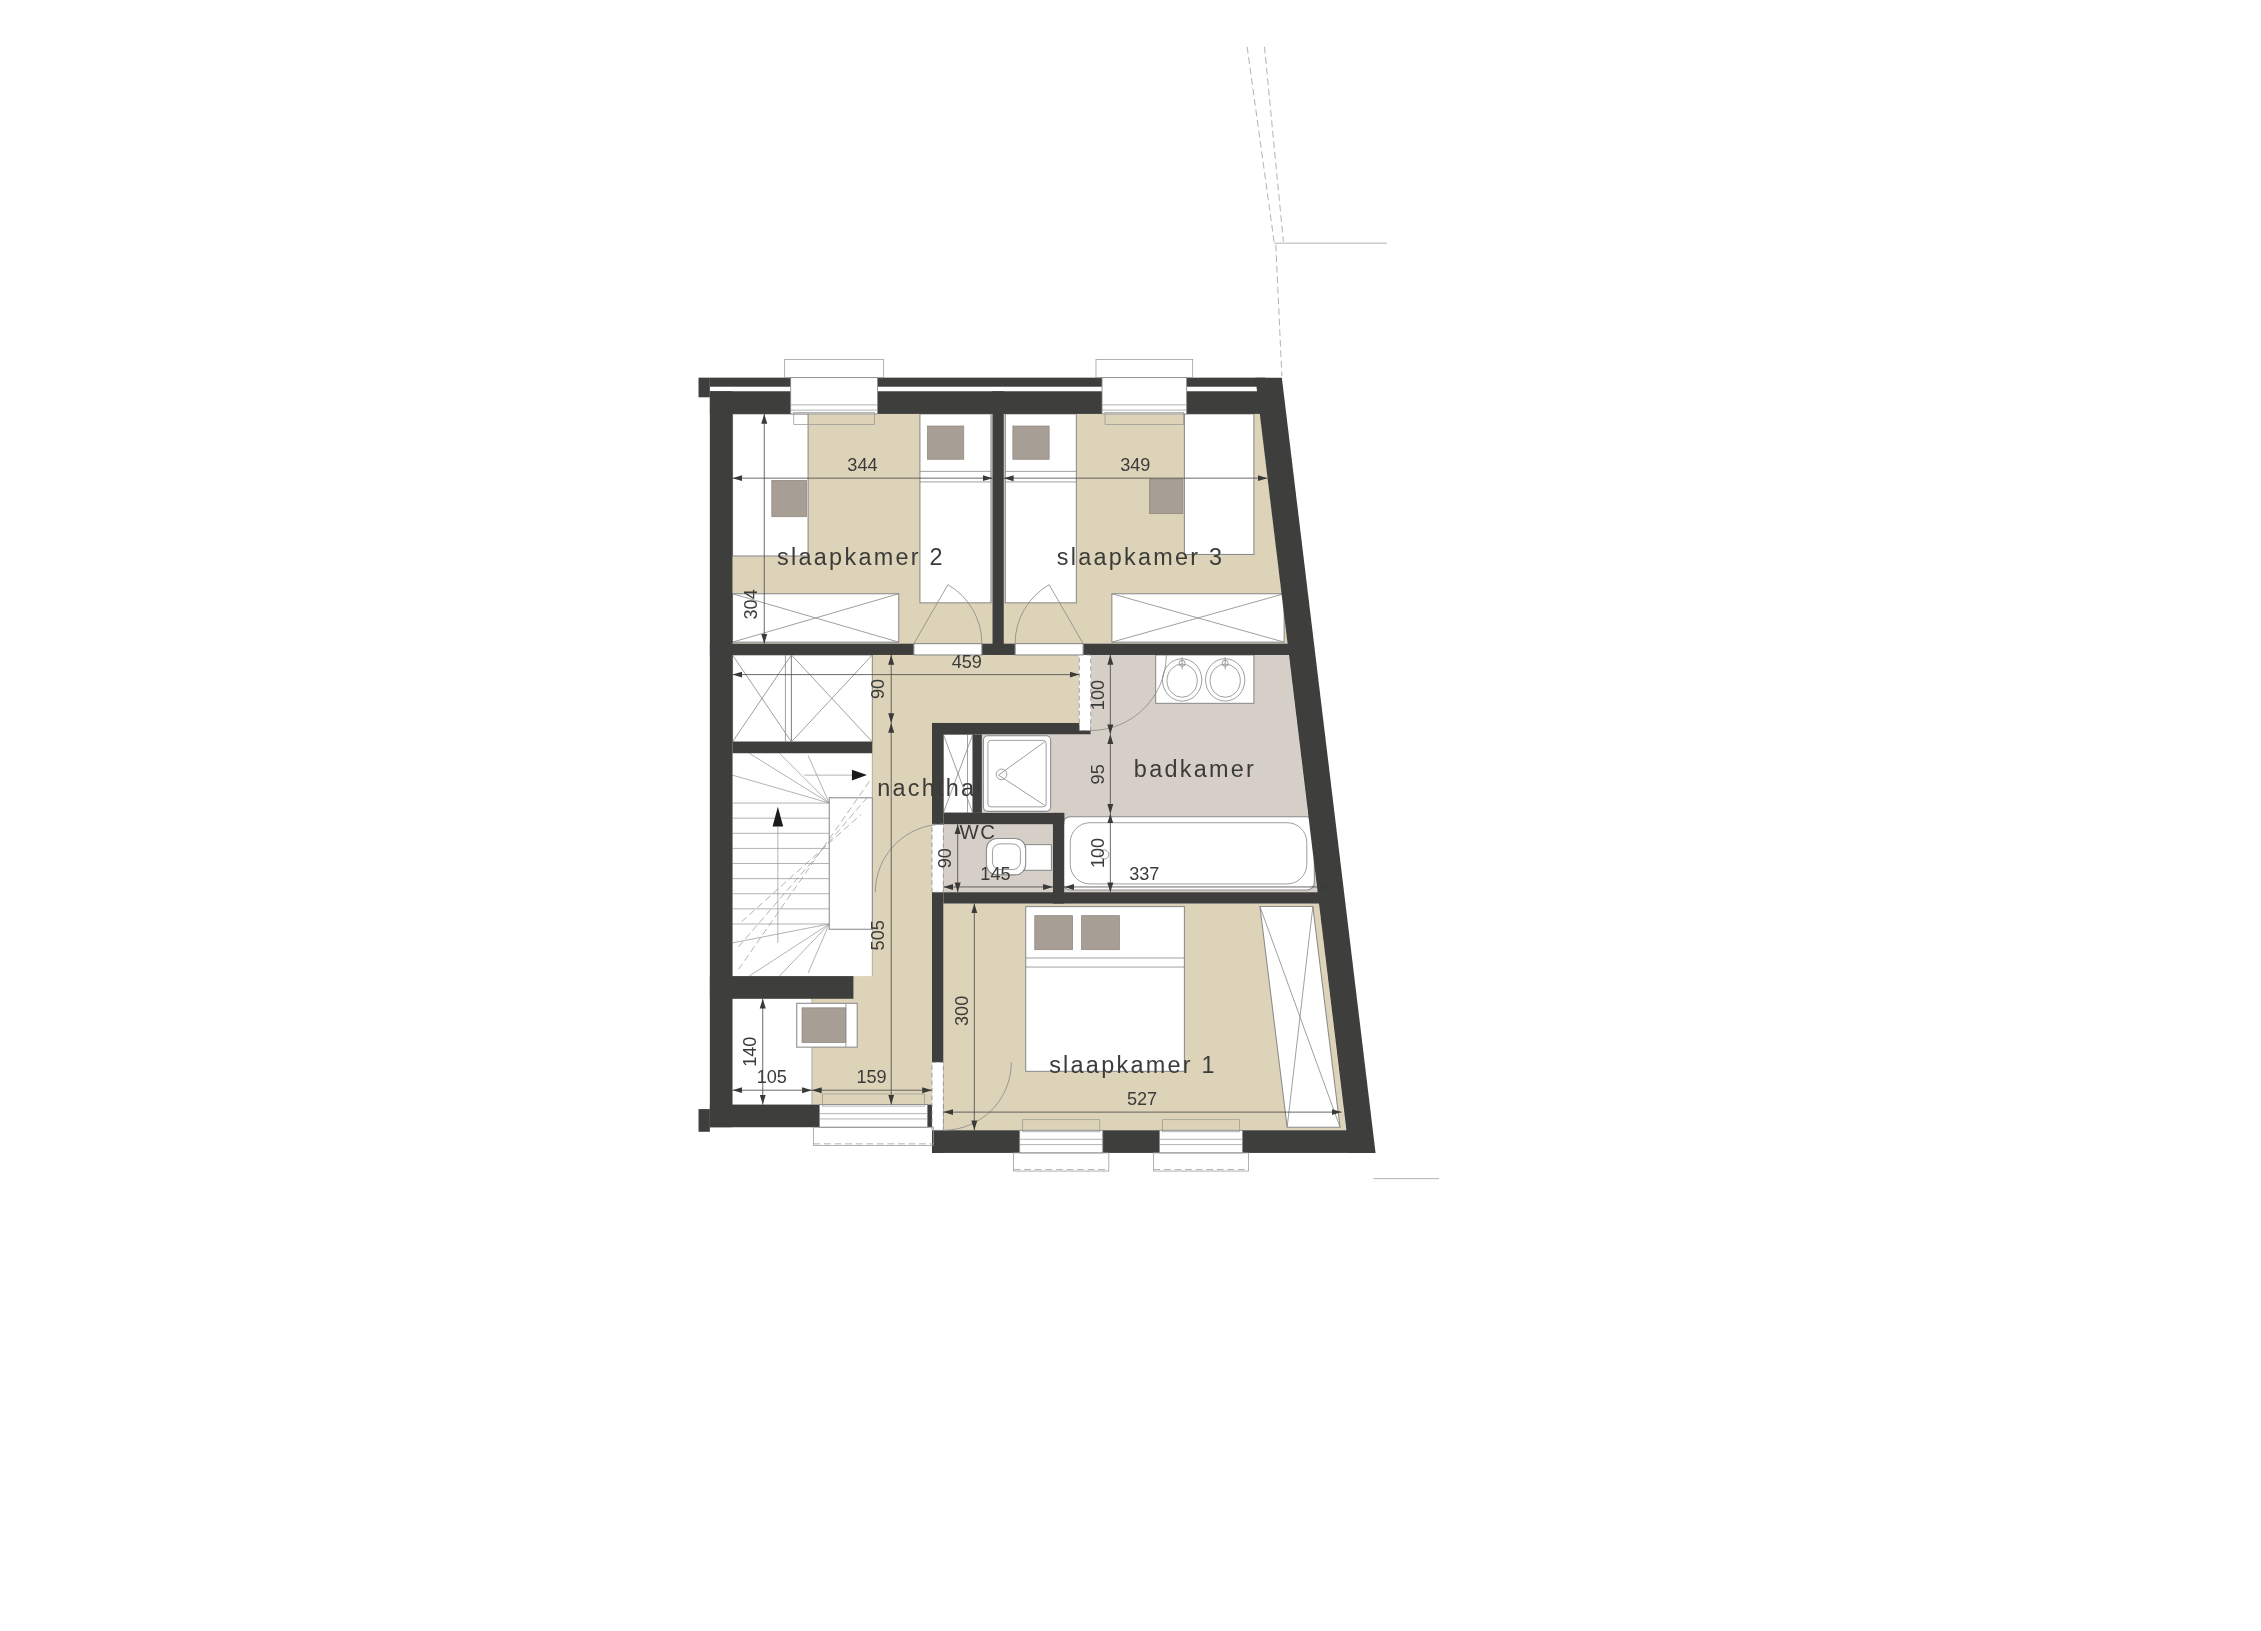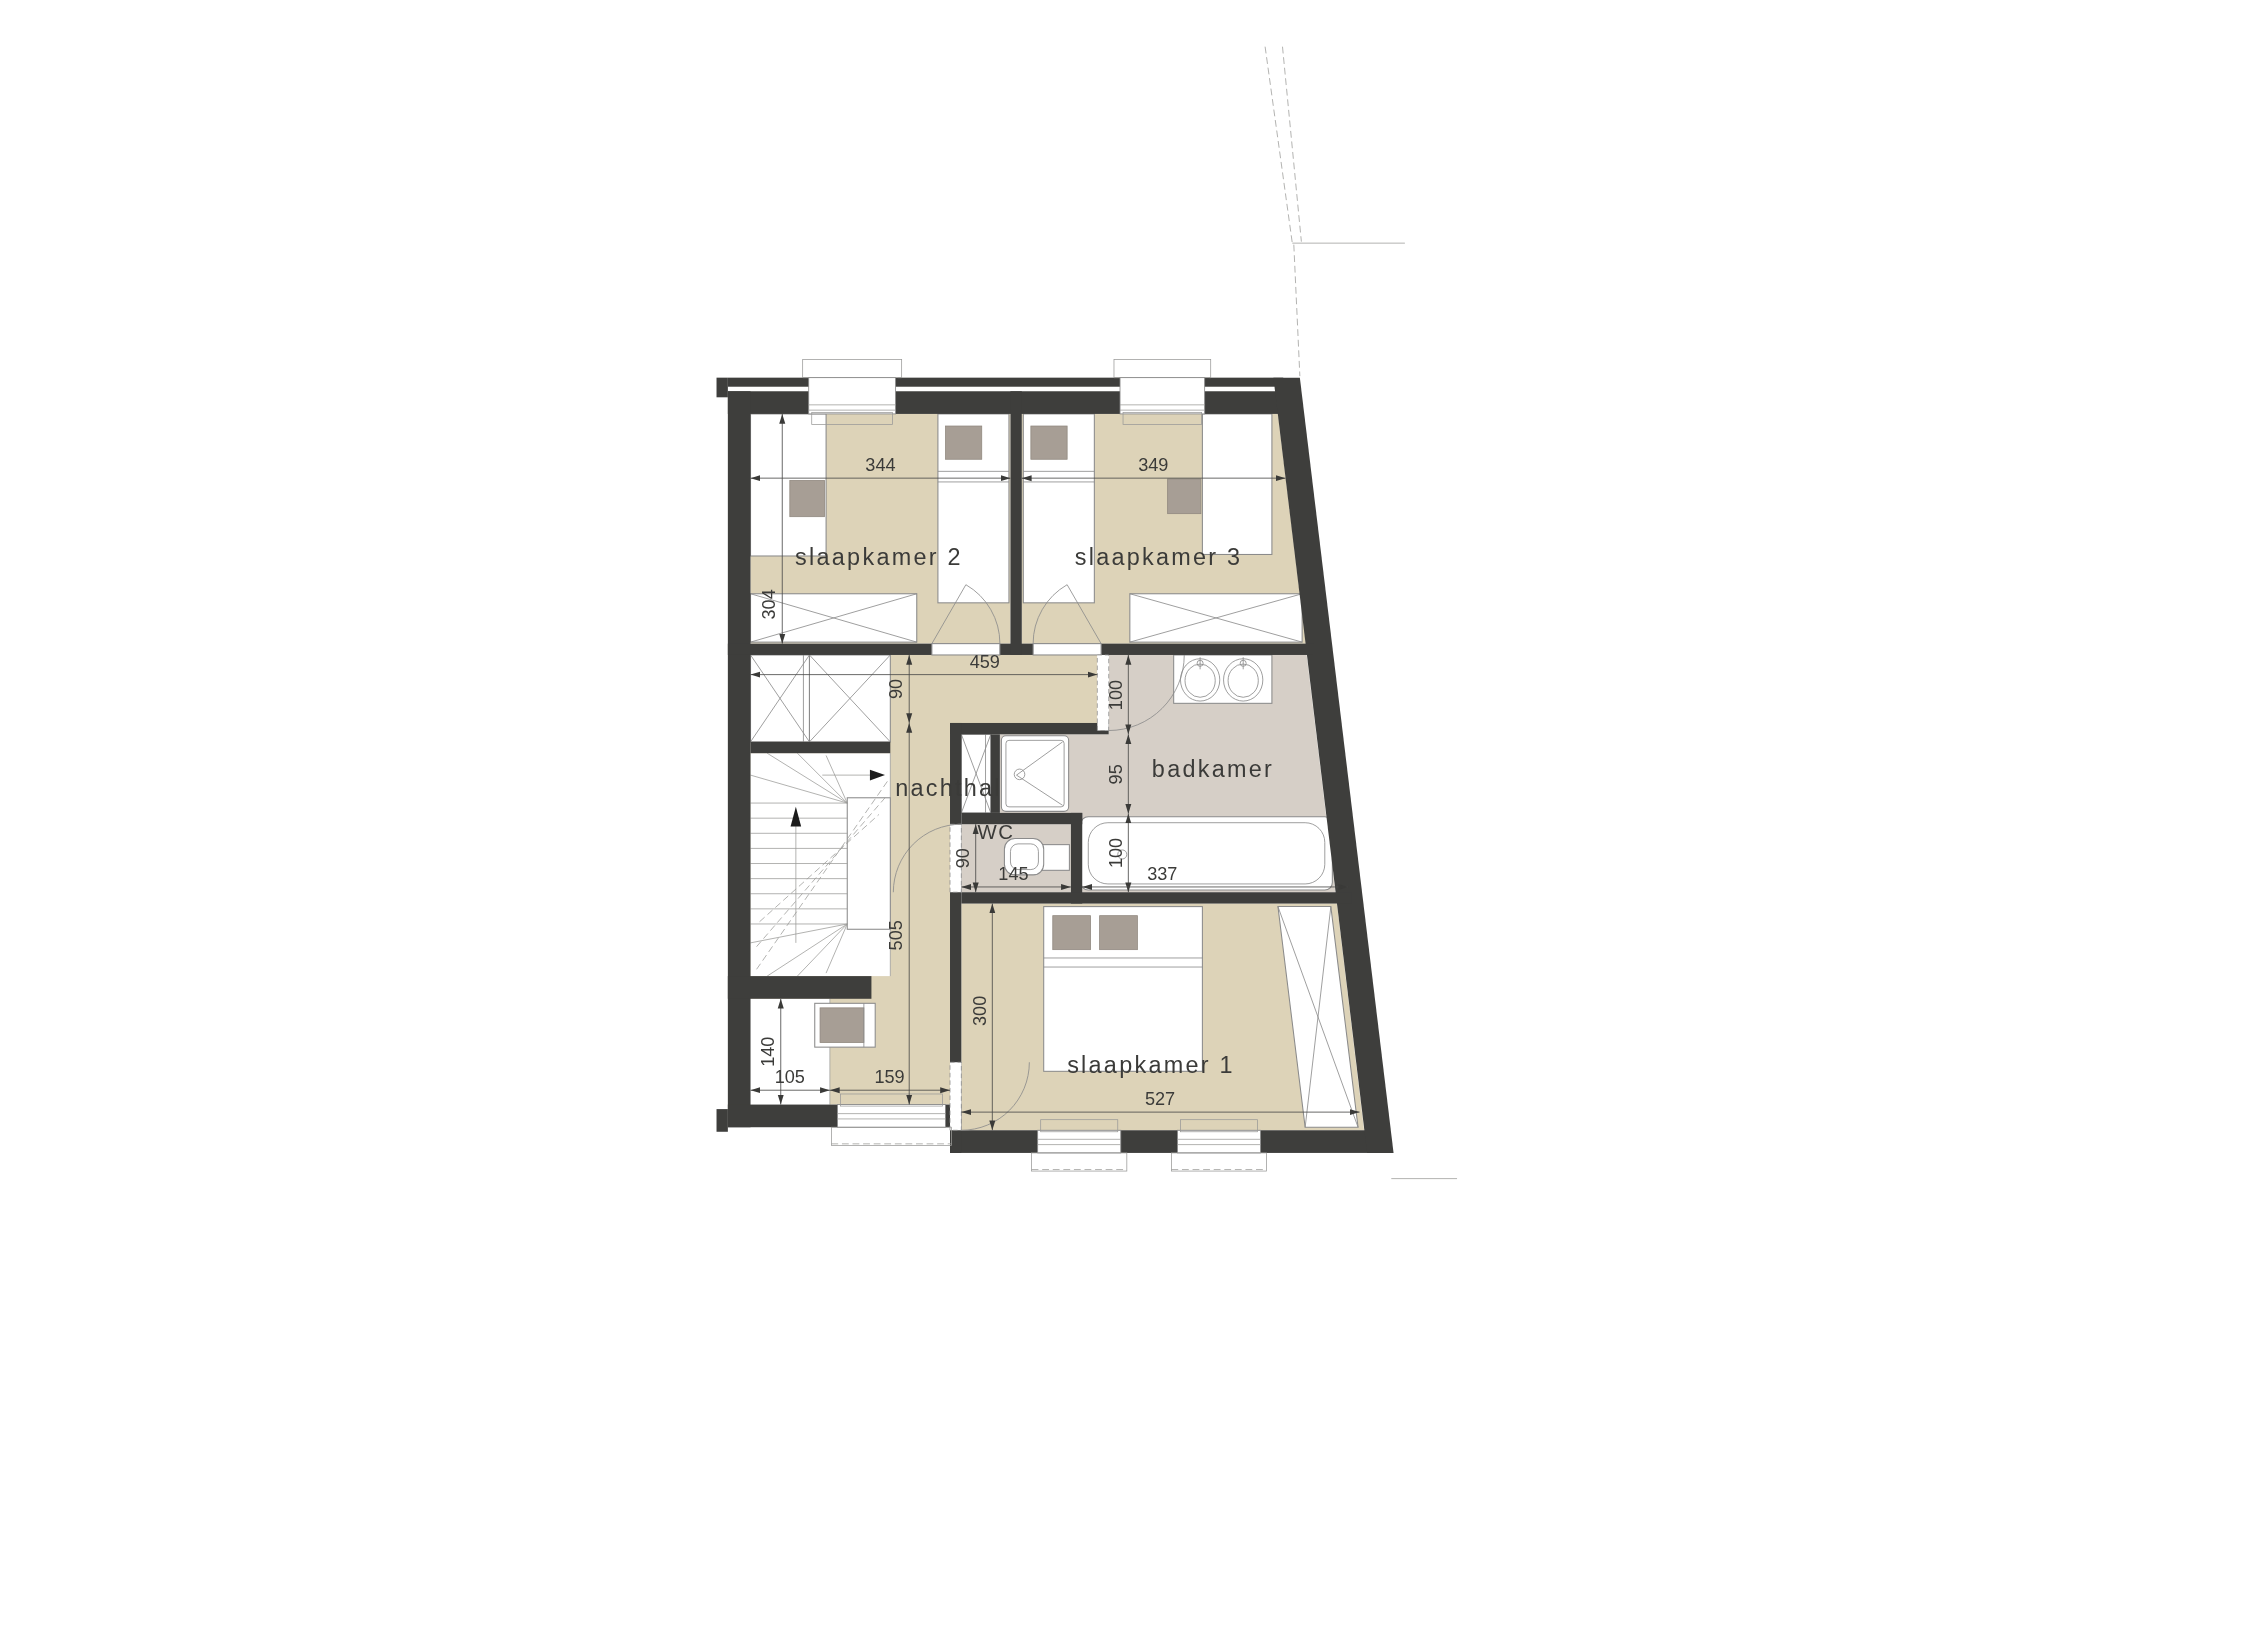--- a/index.html
+++ b/index.html
@@ -1,18 +1,18 @@
 <!DOCTYPE html>
 <html style="--wall: #3e3e3c; --floor_main: #ddd3b8; --floor_bath: #d6cfc7; --accent: #a79e95; --line: #8b8b8b; --text_color: #3b3b39;font-size:10px"><head>
 <meta charset="utf-8">
 <style>
   html,body{margin:0;padding:0;background:#ffffff;}
   body{width:2261px;height:1631px;position:relative;overflow:hidden;
        font-family:"Liberation Sans",sans-serif;}
-  #plan-wrap{position:absolute;left:690px;top:21.4px;width:786px;height:1209px;}
+  #plan-wrap{position:absolute;left:672px;top:21.4px;width:786px;height:1209px;}
   svg{display:block;width:100%;height:100%;}
 
   .wall      {fill:var(--wall);stroke:none;}
   .floor-main{fill:var(--floor_main);stroke:none;}
   .floor-bath{fill:var(--floor_bath);stroke:none;}
   .white     {fill:#ffffff;stroke:none;}
   .fixture   {fill:#ffffff;stroke:var(--line);stroke-width:1.4;}
   .fixline   {fill:none;stroke:var(--line);stroke-width:1.1;}
   .accent    {fill:var(--accent);stroke:#8f877e;stroke-width:1;}
   .thin      {fill:none;stroke:#9a9a98;stroke-width:1;}

